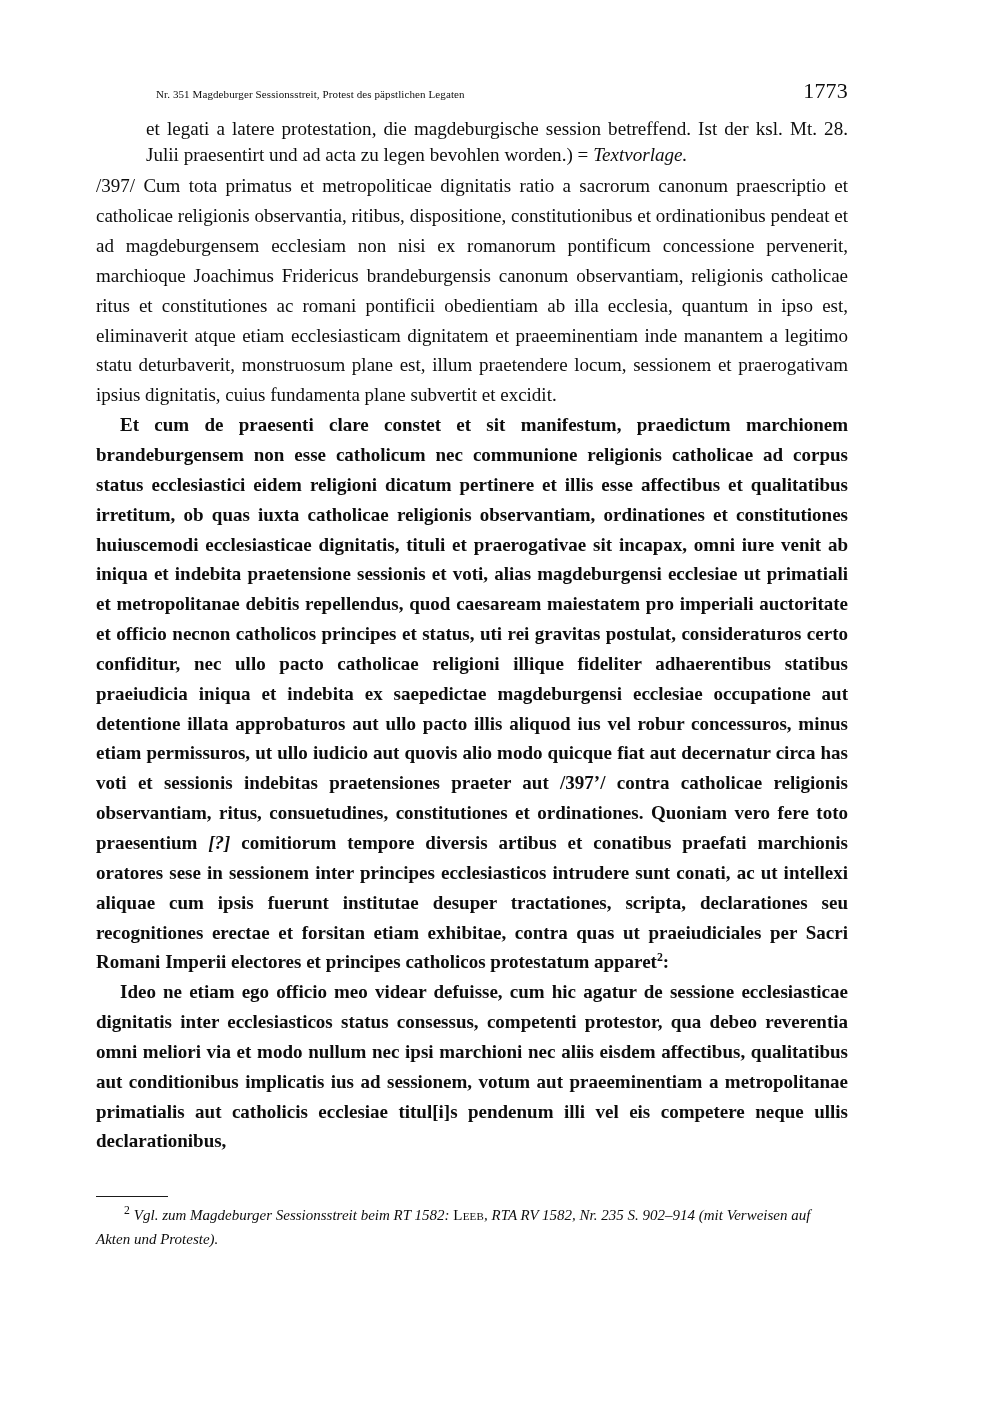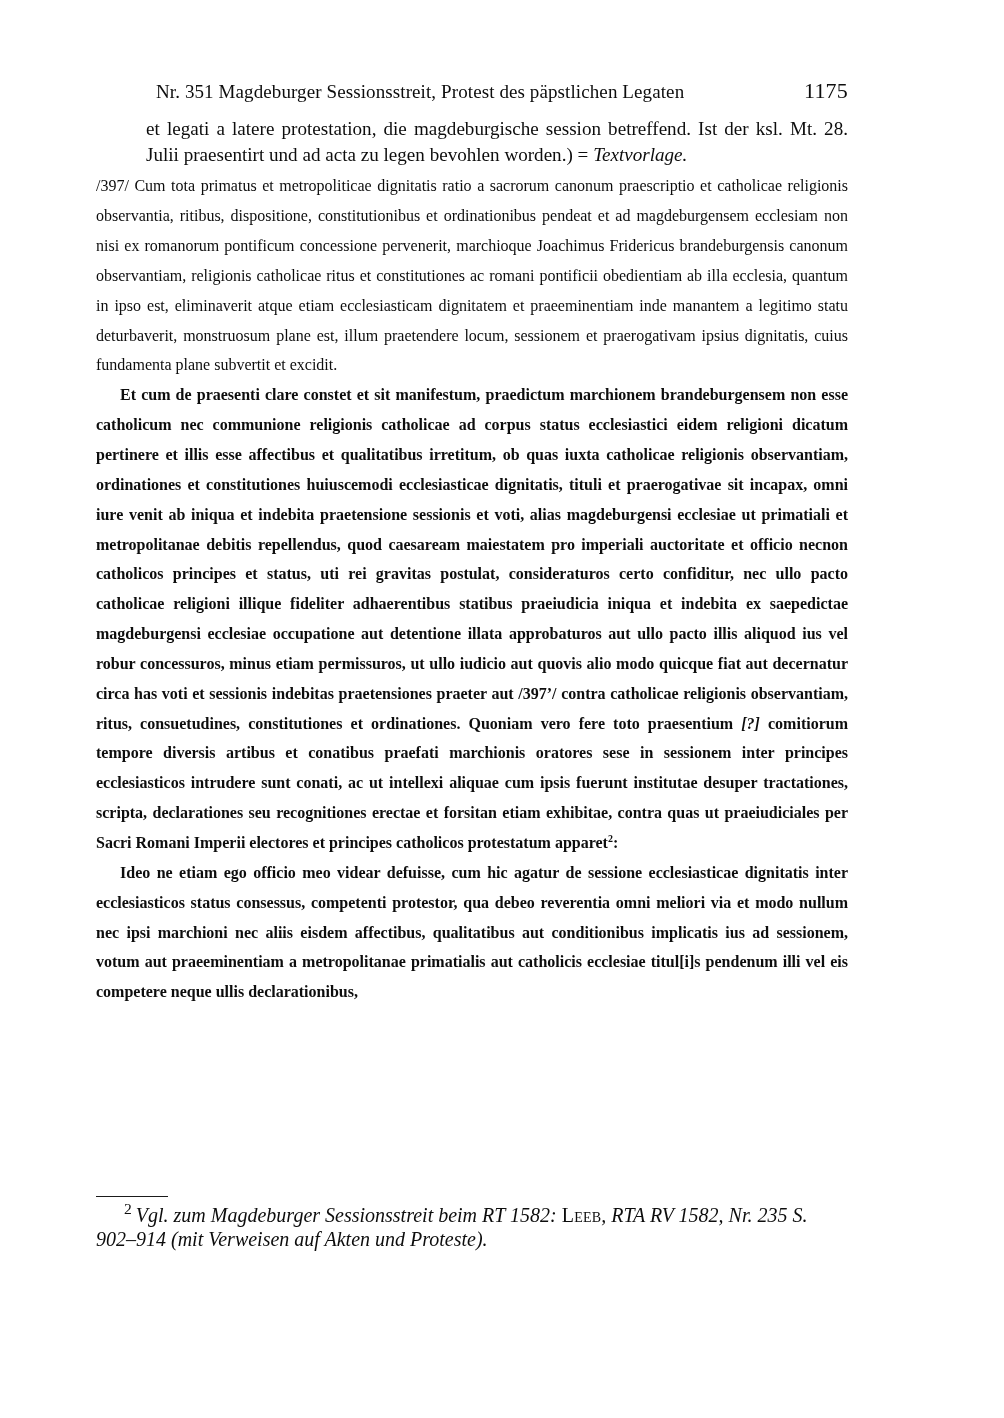--- a/index.html
+++ b/index.html
@@ -21,21 +21,21 @@
   .runhead {
     position: absolute;
     left: 156px;
     top: 78px;
     width: 692px;
     display: flex;
     align-items: baseline;
     justify-content: space-between;
   }
   .runhead-title {
-    font-size: 19px;
+    font-size: 11px;
     letter-spacing: 0.1px;
     white-space: nowrap;
   }
   .runhead-folio {
     font-size: 22px;
     letter-spacing: 0.2px;
   }
 
   
   .textblock {
@@ -53,21 +53,21 @@
     text-align-last: left;
     margin: 0 0 3px 0;
     padding-left: 50px;
     text-indent: 0;
     hyphens: manual;
   }
   .headnote i { font-style: italic; }
 
   
   .body-p {
-    font-size: 16px;
+    font-size: 19px;
     line-height: 29.85px;
     text-align: justify;
     text-align-last: left;
     margin: 0;
     hyphens: manual;
   }
   .body-p.indent { text-indent: 24px; font-weight: bold; }
   .body-p i { font-style: italic; }
   .body-p sup {
     font-size: 0.62em;
@@ -82,21 +82,21 @@
     top: 1196px;
     width: 752px;
   }
   .footnote-rule {
     width: 72px;
     height: 0;
     border-top: 1.4px solid #1a1a1a;
     margin: 0 0 7px 0;
   }
   .footnote-text {
-    font-size: 20px;
+    font-size: 15px;
     line-height: 23.5px;
     font-style: italic;
     text-align: left;
     margin: 0;
     text-indent: 28px;
   }
   .footnote-text .fn-num {
     font-style: normal;
     font-size: 0.78em;
     vertical-align: super;
@@ -109,21 +109,21 @@
     letter-spacing: 0.2px;
   }
 </style>
 </head>
 <body>
 
 <div class="page">
 
   <div class="runhead">
     <span class="runhead-title">Nr. 351 Magdeburger Sessionsstreit, Protest des päpstlichen Legaten</span>
-    <span class="runhead-folio">1175</span>
+    <span class="runhead-folio">1773</span>
   </div>
 
   <div class="textblock">
 
     <p class="headnote"><span>et legati a latere protestation, die magdeburgische session betreffend. Ist der ksl. Mt. 28. Julii praesentirt und ad acta zu legen bevohlen worden</span><span>.) = </span><i>Textvorlage.</i></p>
 
     <p class="body-p"><span>/397/ </span><span>Cum tota primatus et metropoliticae dignitatis ratio a sacrorum canonum praescriptio et catholicae religionis observantia, ritibus, dispositione, constitutionibus et ordinationibus pendeat et ad magdeburgensem ecclesiam non nisi ex romanorum pontificum concessione pervenerit, marchioque Joachimus Fridericus brandeburgensis canonum observantiam, religionis catholicae ritus et constitutiones ac romani pontificii obedientiam ab illa ecclesia, quantum in ipso est, eliminaverit atque etiam ecclesiasticam dignitatem et praeeminentiam inde manantem a legitimo statu deturbaverit, monstruosum plane est, illum praetendere locum, sessionem et praerogativam ipsius dignitatis, cuius fundamenta plane subvertit et excidit.</span></p>
 
     <p class="body-p indent"><span>Et cum de praesenti clare constet et sit manifestum, praedictum marchionem brandeburgensem non esse catholicum nec communione religionis catholicae ad corpus status ecclesiastici eidem religioni dicatum pertinere et illis esse affectibus et qualitatibus irretitum, ob quas iuxta catholicae religionis observantiam, ordinationes et constitutiones huiuscemodi ecclesiasticae dignitatis, tituli et praerogativae sit incapax, omni iure venit ab iniqua et indebita praetensione sessionis et voti, alias magdeburgensi ecclesiae ut primatiali et metropolitanae debitis repellendus, quod caesaream maiestatem pro imperiali auctoritate et officio necnon catholicos principes et status, uti rei gravitas postulat, consideraturos certo confiditur, nec ullo pacto catholicae religioni illique fideliter adhaerentibus statibus praeiudicia iniqua et indebita ex saepedictae magdeburgensi ecclesiae occupatione aut detentione illata approbaturos aut ullo pacto illis aliquod ius vel robur concessuros, minus etiam permissuros, ut ullo iudicio aut quovis alio modo quicque fiat aut decernatur circa has voti et sessionis indebitas praetensiones praeter aut </span><span>/397’/</span><span> contra catholicae religionis observantiam, ritus, consuetudines, constitutiones et ordinationes. Quoniam vero fere toto praesentium </span><i>[?]</i><span> comitiorum tempore diversis artibus et conatibus praefati marchionis oratores sese in sessionem inter principes ecclesiasticos intrudere sunt conati, ac ut intellexi aliquae cum ipsis fuerunt institutae desuper tractationes, scripta, declarationes seu recognitiones erectae et forsitan etiam exhibitae, contra quas ut praeiudiciales per Sacri Romani Imperii electores et principes catholicos protestatum apparet</span><sup>2</sup><span>:</span></p>
 

